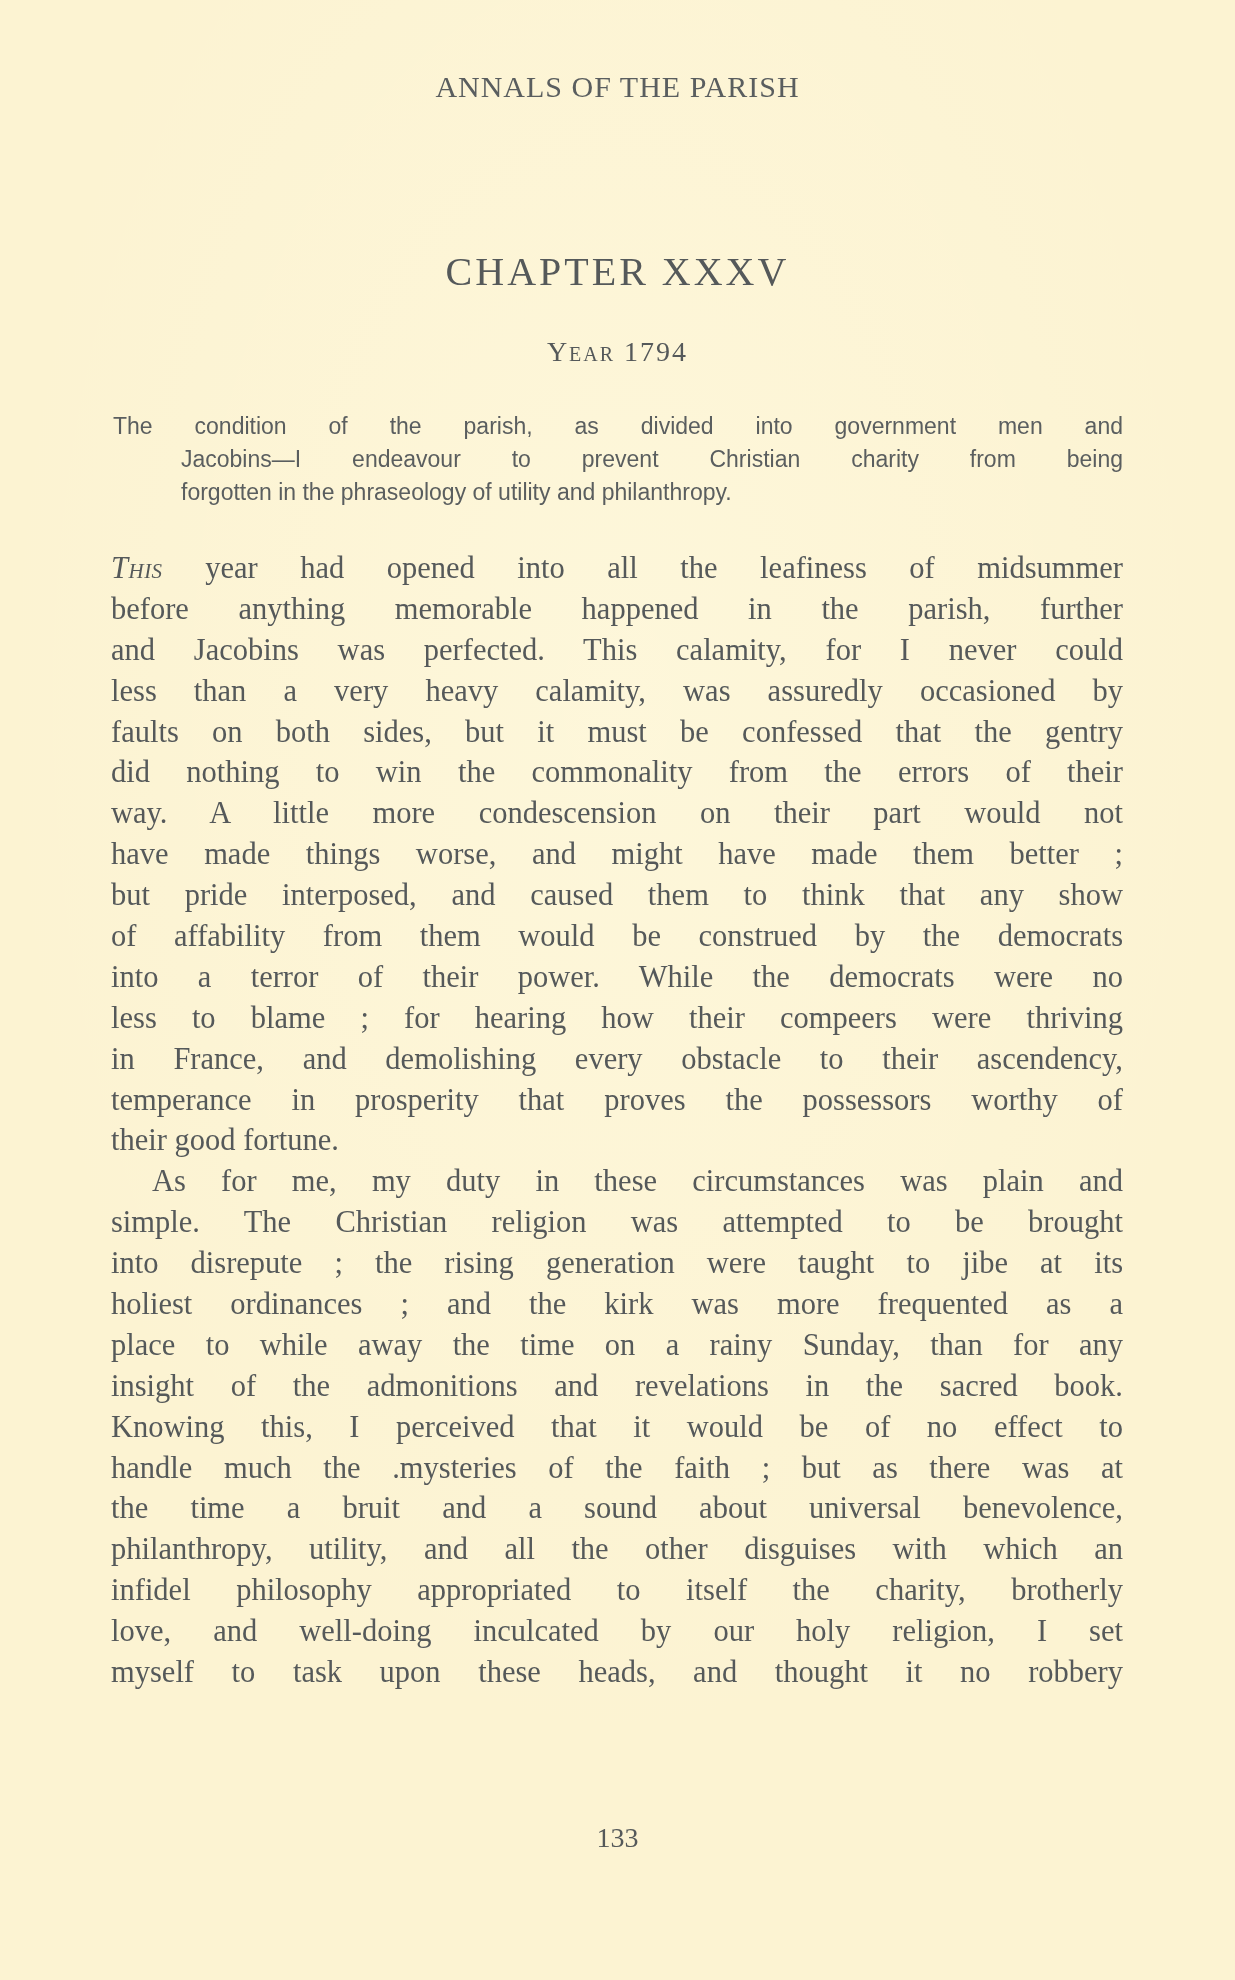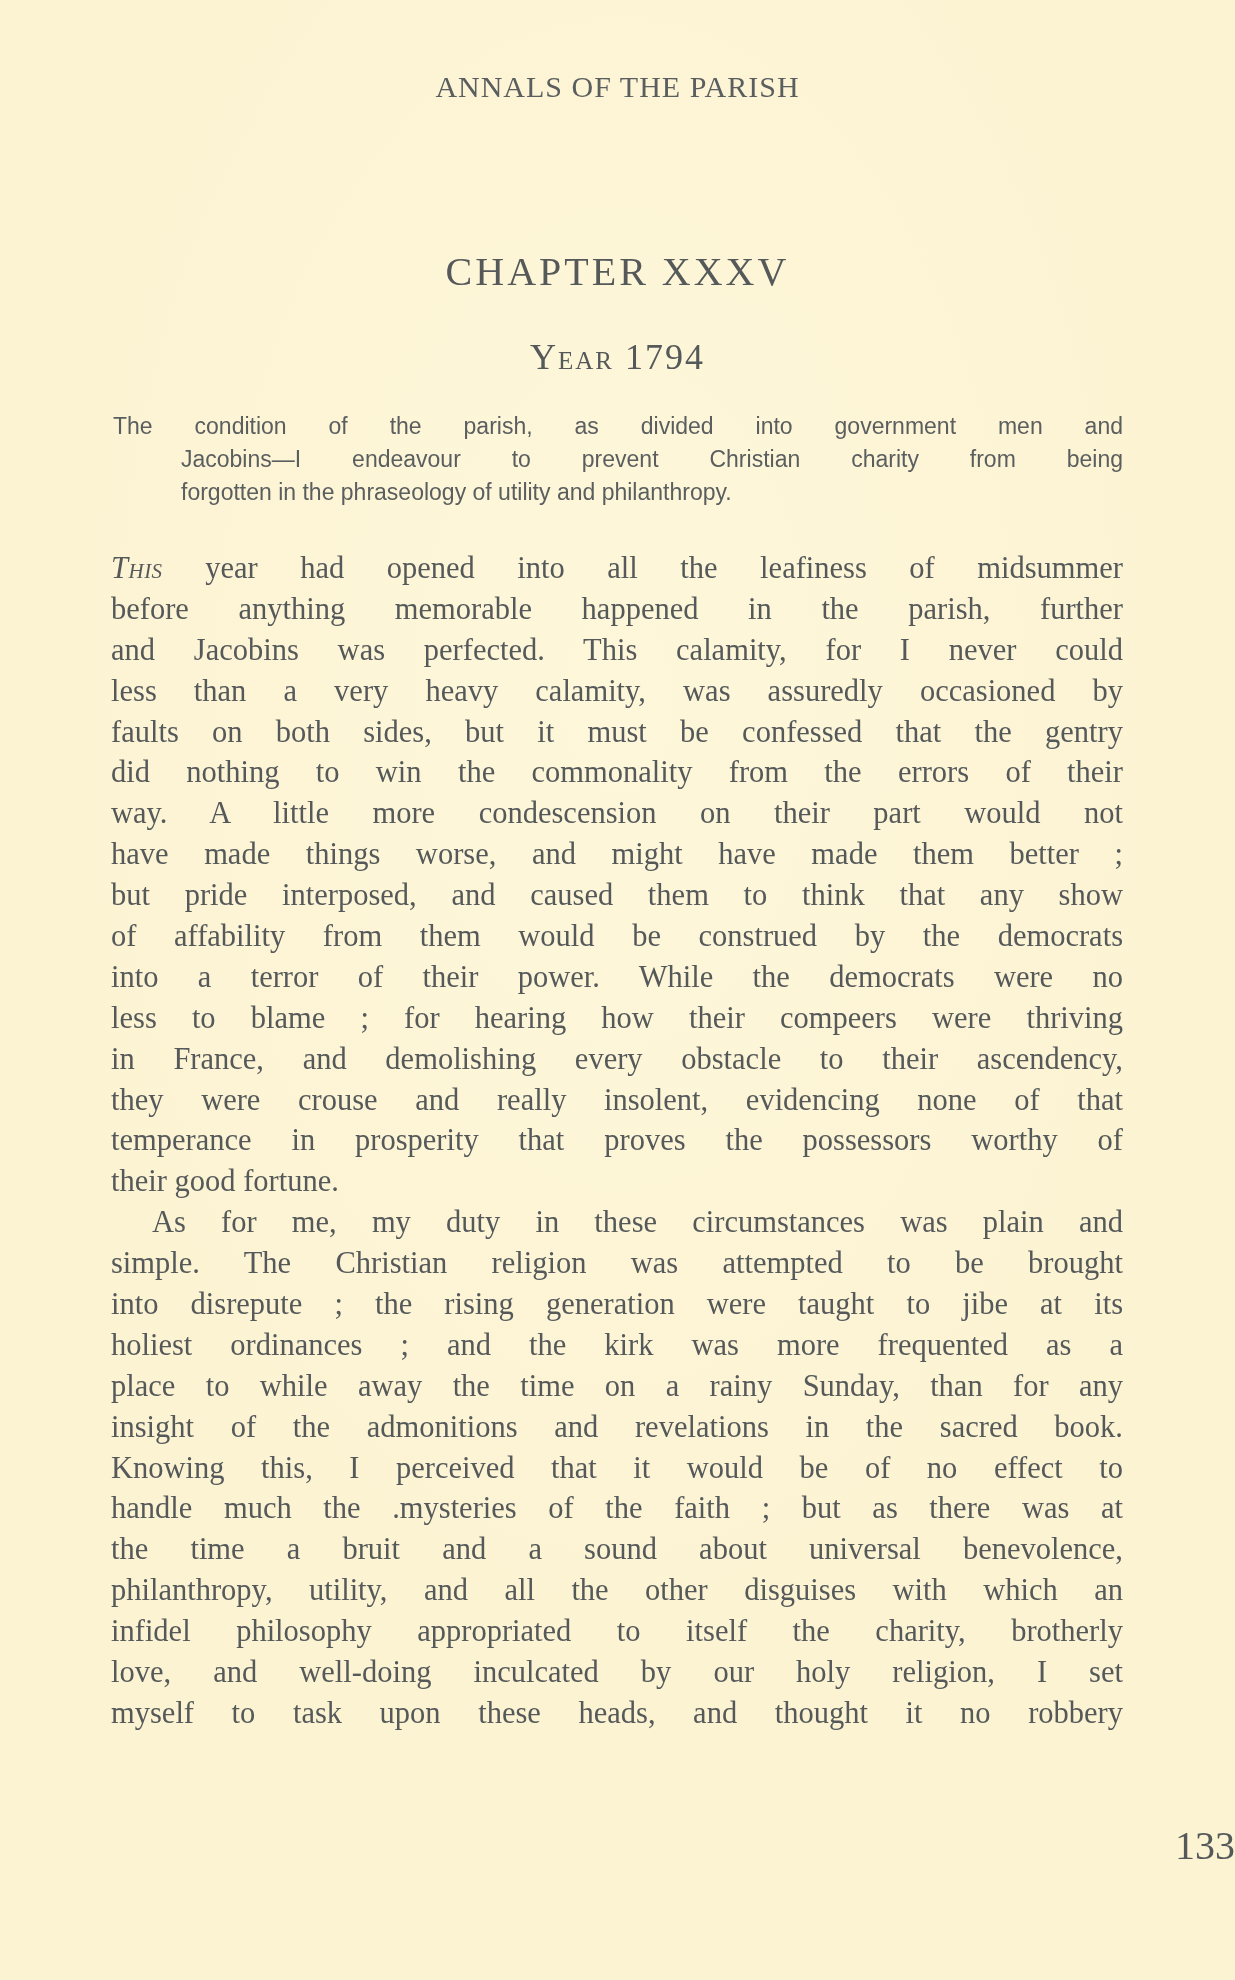--- a/index.html
+++ b/index.html
@@ -43,21 +43,21 @@
       font-size: 40px;
       letter-spacing: 3px;
       color: #55595a;
     }
     .chapter-year {
       position: absolute;
       top: 336px;
       left: 0;
       width: 1235px;
       text-align: center;
-      font-size: 36px;
+      font-size: 28px;
       font-variant: small-caps;
       letter-spacing: 2px;
       color: #55595a;
     }
     .summary {
       position: absolute;
       top: 410px;
       left: 113px;
       width: 1010px;
       font-family: "Liberation Sans", "DejaVu Sans", sans-serif;
@@ -92,22 +92,22 @@
     }
     .body-text .line.last { text-align-last: left; }
     .body-text .line.para-start { text-indent: 41px; }
     .sc { font-variant: small-caps; letter-spacing: 0.5px; font-style: italic; }
 
     .folio {
       position: absolute;
       top: 1822px;
       left: 0;
       width: 1235px;
-      text-align: right;
-      font-size: 40px;
+      text-align: center;
+      font-size: 28px;
       color: #55595a;
     }
   </style>
 </head>
 <body>
 
 <div class="page">
 
   <div class="running-head">ANNALS OF THE PARISH</div>
 
@@ -127,21 +127,20 @@
     <span class="line">less than a very heavy calamity, was assuredly occasioned by</span>
     <span class="line">faults on both sides, but it must be confessed that the gentry</span>
     <span class="line">did nothing to win the commonality from the errors of their</span>
     <span class="line">way.  A little more condescension on their part would not</span>
     <span class="line">have made things worse, and might have made them better ;</span>
     <span class="line">but pride interposed, and caused them to think that any show</span>
     <span class="line">of affability from them would be construed by the democrats</span>
     <span class="line">into a terror of their power.  While the democrats were no</span>
     <span class="line">less to blame ; for hearing how their compeers were thriving</span>
     <span class="line">in France, and demolishing every obstacle to their ascendency,</span>
-    <span class="line">they were crouse and really insolent, evidencing none of that</span>
     <span class="line">temperance in prosperity that proves the possessors worthy of</span>
     <span class="line last">their good fortune.</span>
     <span class="line para-start">As for me, my duty in these circumstances was plain and</span>
     <span class="line">simple.  The Christian religion was attempted to be brought</span>
     <span class="line">into disrepute ; the rising generation were taught to jibe at its</span>
     <span class="line">holiest ordinances ; and the kirk was more frequented as a</span>
     <span class="line">place to while away the time on a rainy Sunday, than for any</span>
     <span class="line">insight of the admonitions and revelations in the sacred book.</span>
     <span class="line">Knowing this, I perceived that it would be of no effect to</span>
     <span class="line">handle much the .mysteries of the faith ; but as there was at</span>

